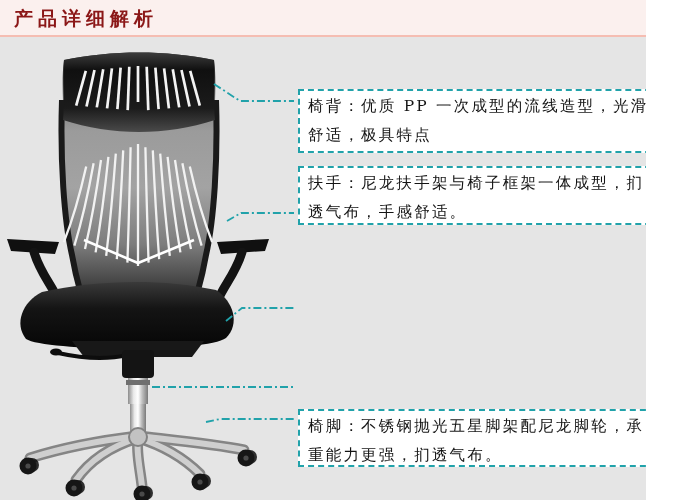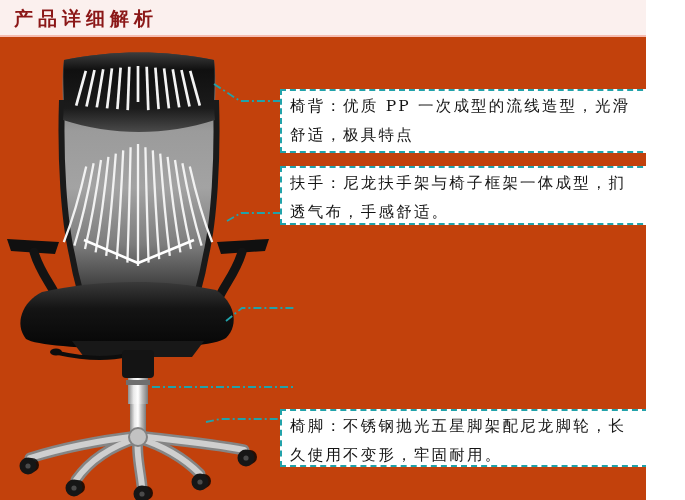--- a/index.html
+++ b/index.html
@@ -1,35 +1,35 @@
 <!DOCTYPE html>
 <html><head>
 <meta charset="utf-8">
 <style>
   html,body{margin:0;padding:0;background:#ffffff;}
   .stage{
     position:relative;width:646px;height:500px;overflow:hidden;
-    background:#c2410c;font-family:"DejaVu Serif","Liberation Serif",serif;
+    background:#e5e5e5;font-family:"DejaVu Serif","Liberation Serif",serif;
   }
   
   .header{
     position:absolute;left:0;top:0;width:685px;height:37px;
     background:#fbf0ee;border-bottom:2px solid #f5bdb2;box-sizing:border-box;
   }
   .header .title{
     display:inline-block;margin-left:14px;line-height:36px;
     font-size:19px;font-weight:bold;color:#8b1717;letter-spacing:5px;
   }
   
   .chair{position:absolute;left:0;top:40px;width:300px;height:460px;}
   
   .connectors{position:absolute;left:0;top:0;width:685px;height:500px;pointer-events:none;}
   
   .note{
-    position:absolute;left:280px;box-sizing:border-box;
+    position:absolute;left:298px;box-sizing:border-box;
     border:2px dashed #21a2aa;background:#ffffff;
     padding:1px 8px 0 8px;color:#141414;
     font-size:15.5px;line-height:29px;letter-spacing:2.2px;
   }
   .note .lbl,.note .txt{font-family:inherit;}
   .n1{top:89px;width:373px;height:64px;}
   .n2{top:166px;width:373px;height:59px;}
   .n3{top:236px;width:387px;height:93px;}
   .n4{top:337px;width:384px;height:60px;}
   .n5{top:409px;width:368px;height:58px;}
@@ -184,16 +184,16 @@
     </g>
   </svg>
 
   <div class="note n1">
     <span class="lbl">椅背：</span><span class="txt">优质 PP 一次成型的流线造型，光滑舒适，极具特点</span>
   </div>
   <div class="note n2">
     <span class="lbl">扶手：</span><span class="txt">尼龙扶手架与椅子框架一体成型，扪透气布，手感舒适。</span>
   </div>
   <div class="note n5">
-    <span class="lbl">椅脚：</span><span class="txt">不锈钢抛光五星脚架配尼龙脚轮，长久使用不变形，牢固耐用。</span>
+    <span class="lbl">椅脚：</span><span class="txt">不锈钢抛光五星脚架配尼龙脚轮，承重能力更强，扪透气布。</span>
   </div>
 
 </div>
 
 </body></html>

